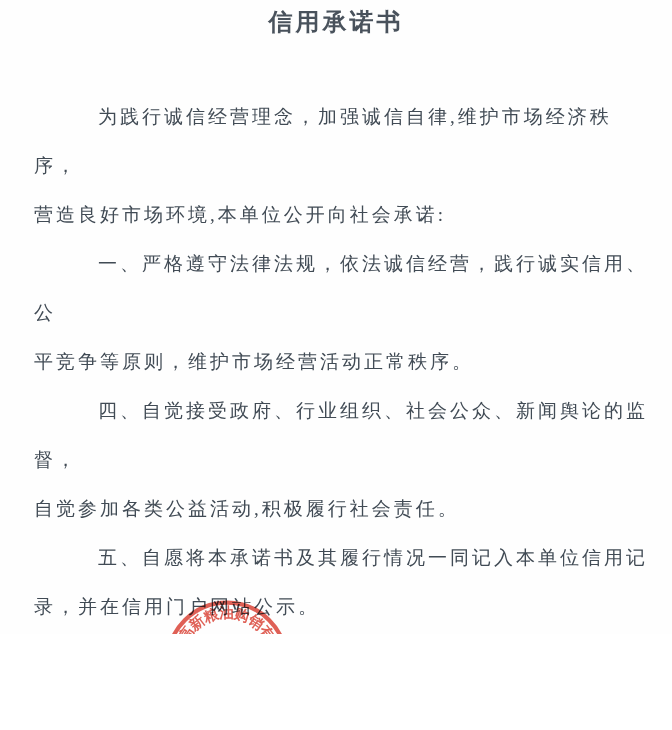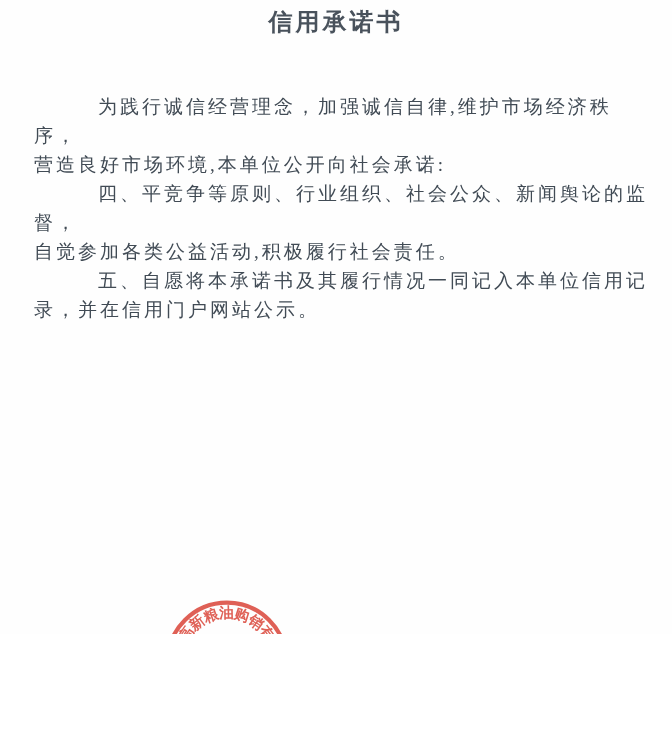--- a/index.html
+++ b/index.html
@@ -22,21 +22,21 @@
     font-weight: bold;
     letter-spacing: 3px;
     color: #49525c;
   }
   .doc-body {
     position: absolute;
     top: 92px;
     left: 34px;
     width: 616px;
     font-size: 19px;
-    line-height: 29px;
+    line-height: 49px;
     letter-spacing: 3px;
     color: #414b55;
   }
   .doc-body p {
     margin: 0;
     text-indent: 64px;
     white-space: pre-line;
   }
   .doc-footer {
     position: absolute;
@@ -80,21 +80,23 @@
 </head>
 <body>
 
 <div class="page">
 
   <h1 class="doc-title">信用承诺书</h1>
 
   <div class="doc-body">
     <p>为践行诚信经营理念，加强诚信自律,维护市场经济秩序，
 营造良好市场环境,本单位公开向社会承诺:</p>
-    <p>四、平竞争等原则、行业组织、社会公众、新闻舆论的监督，
+    <p>一、严格遵守法律法规，依法诚信经营，践行诚实信用、公
+平竞争等原则，维护市场经营活动正常秩序。</p>
+    <p>四、自觉接受政府、行业组织、社会公众、新闻舆论的监督，
 自觉参加各类公益活动,积极履行社会责任。</p>
     <p>五、自愿将本承诺书及其履行情况一同记入本单位信用记
 录，并在信用门户网站公示。</p>
   </div>
 
   <div class="doc-footer">
     <span class="signer-label">承诺方（盖章）：</span>
     <span class="date-label">承诺日期:2021 年 9 月 1 日</span>
   </div>
 

